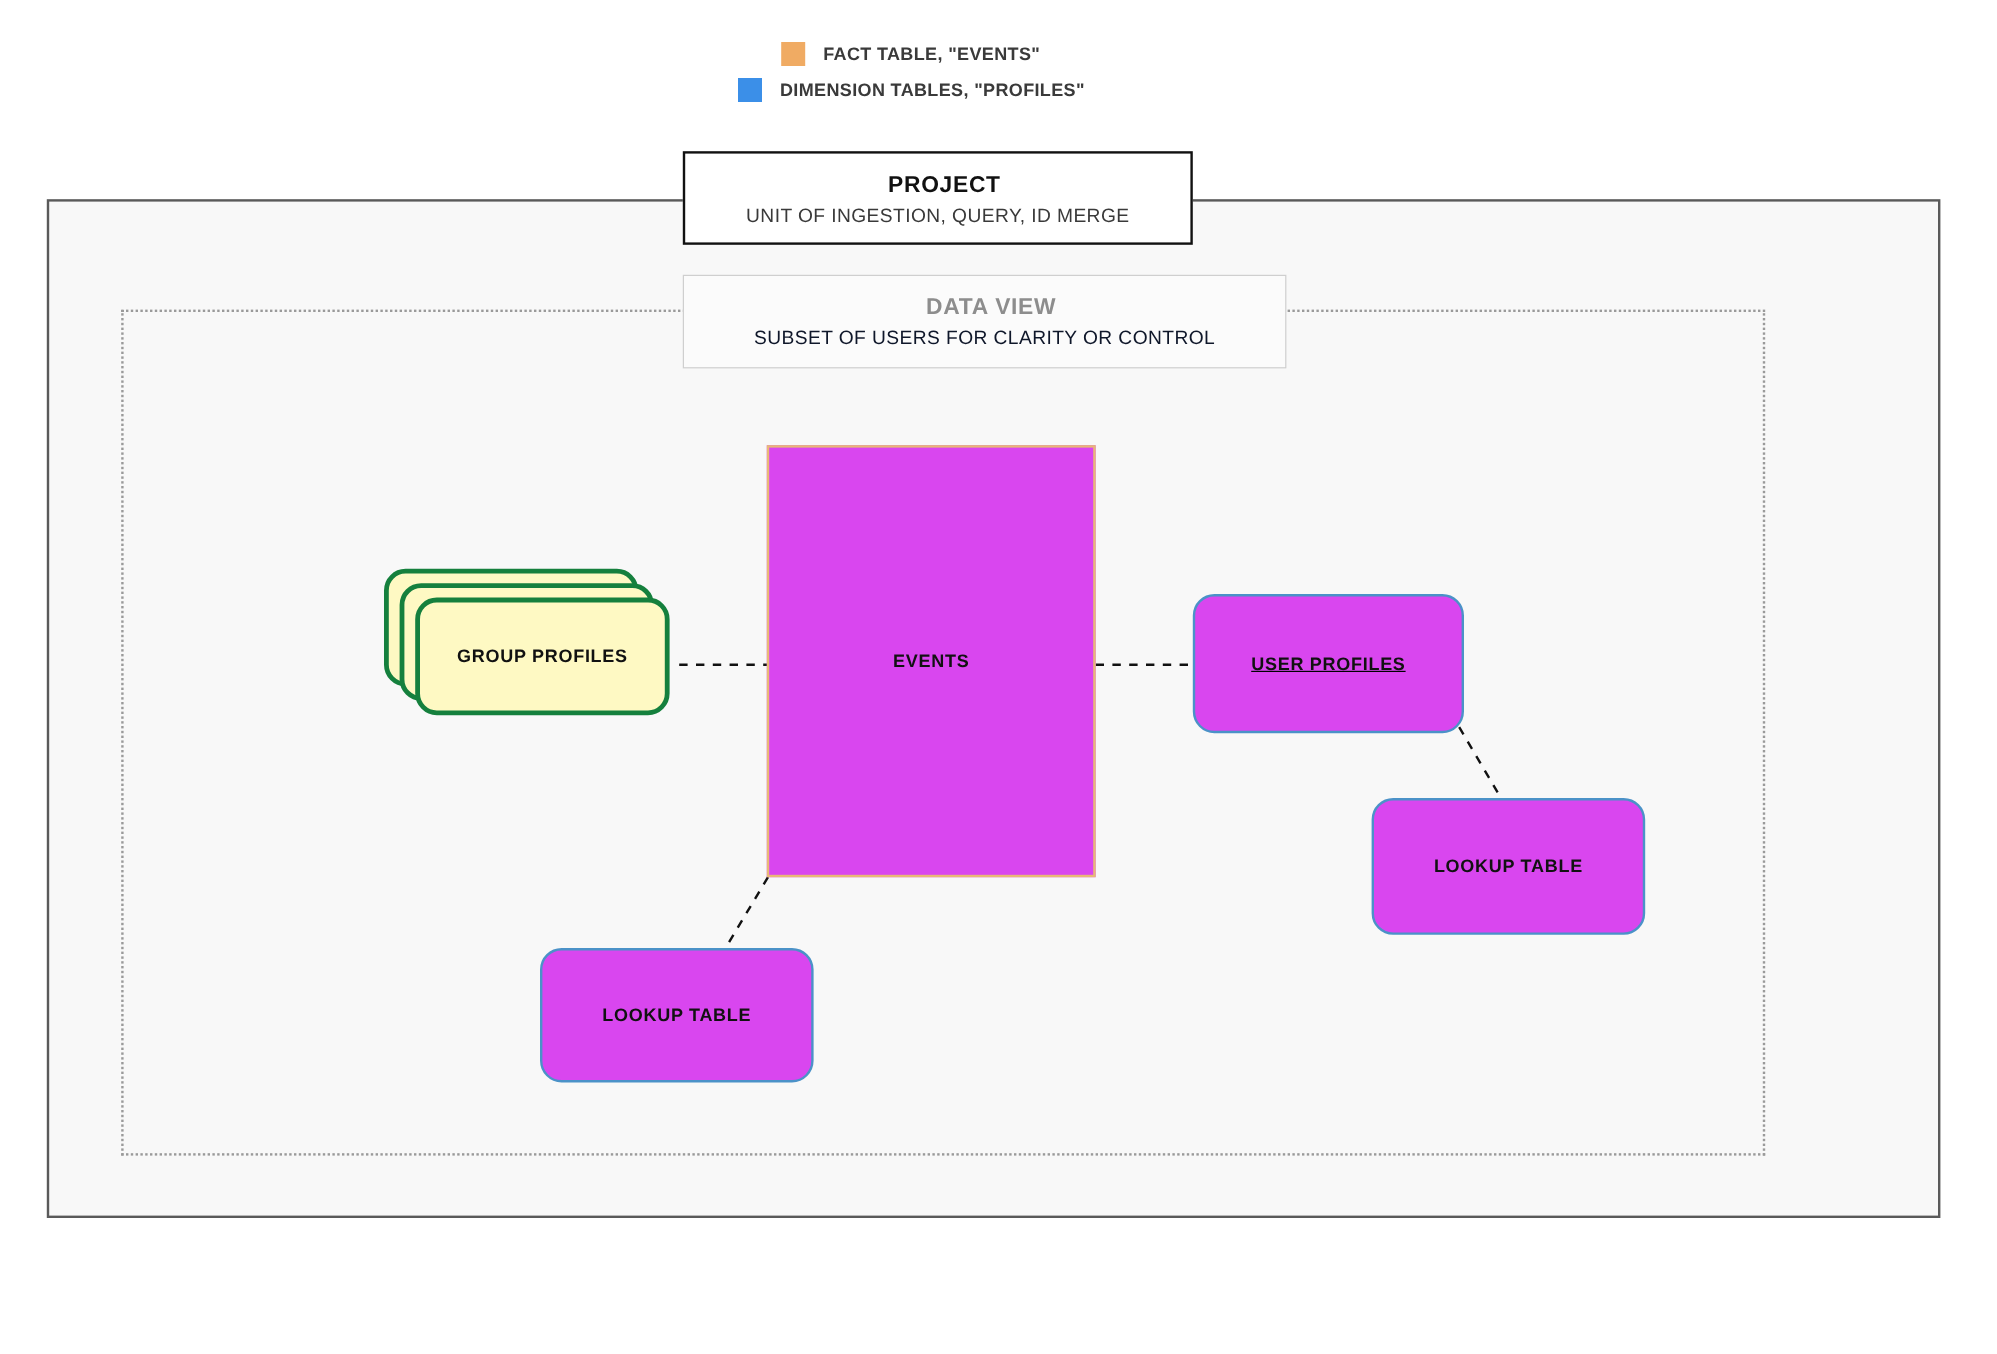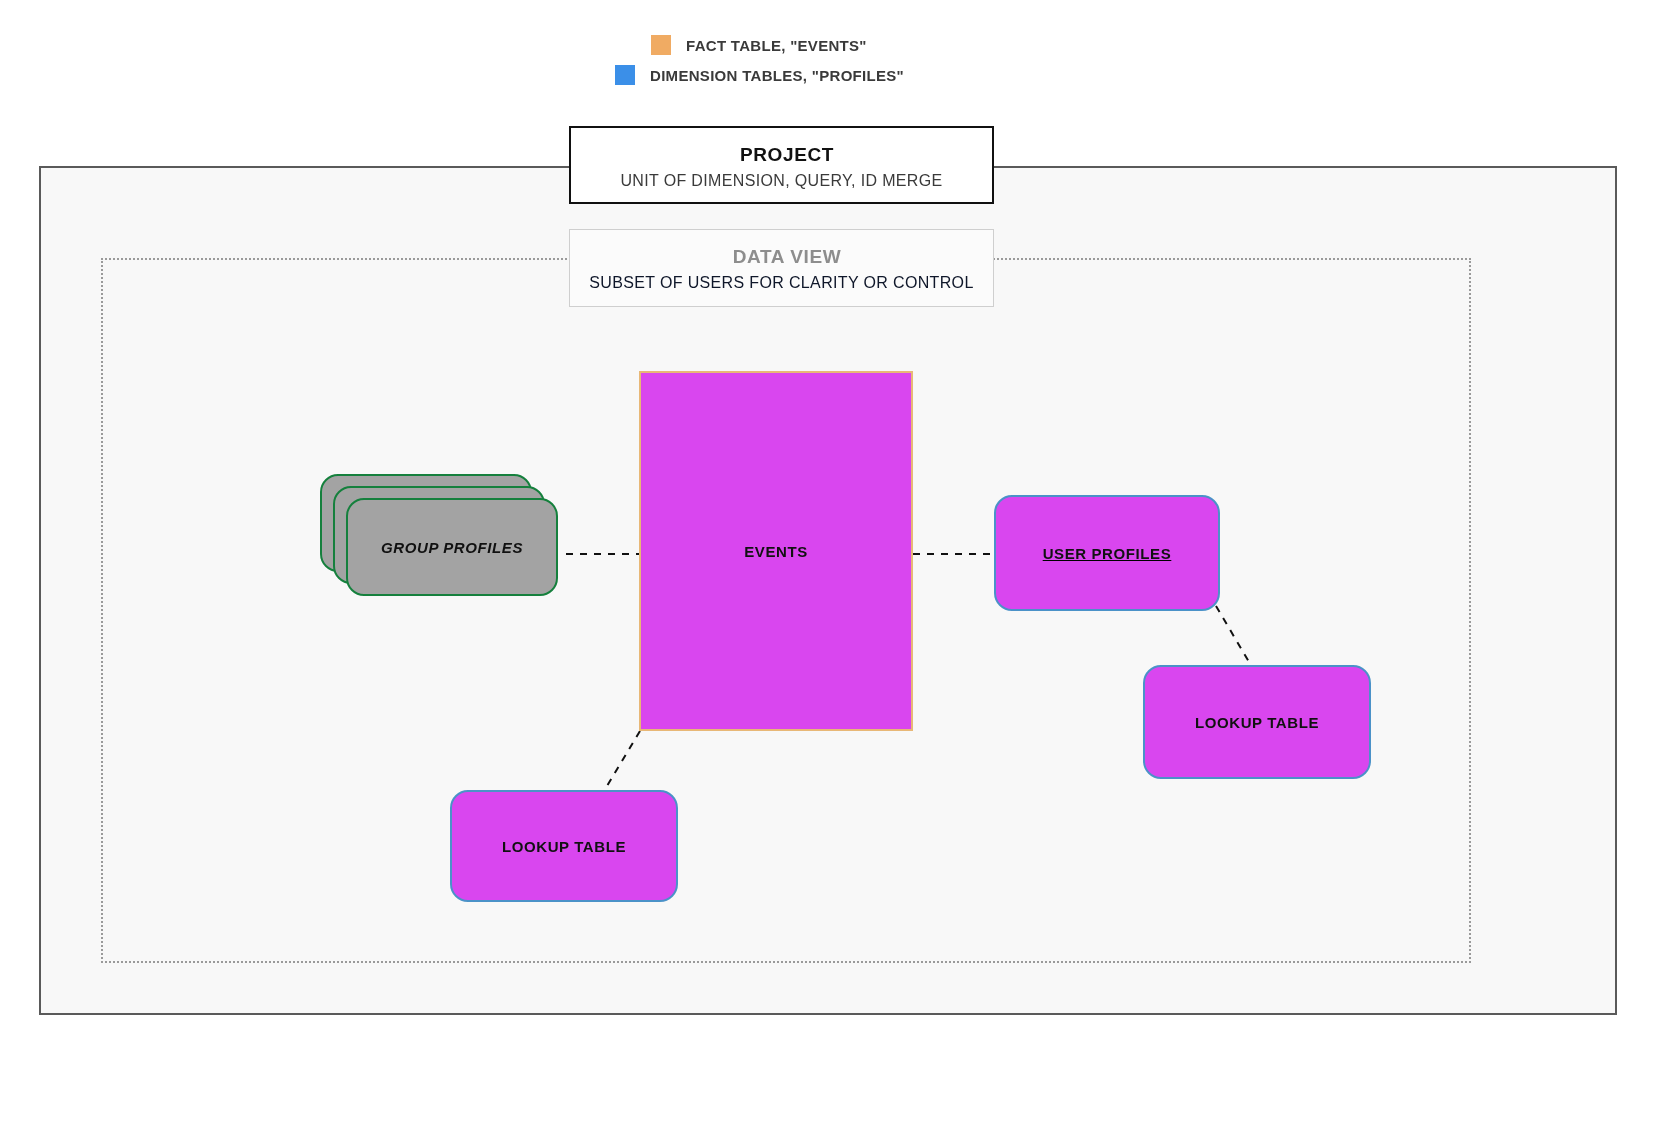--- a/index.html
+++ b/index.html
@@ -79,21 +79,21 @@
     left: 569px;
     top: 126px;
     width: 425px;
     height: 78px;
     border: 2px solid #111111;
     padding-top: 14px;
   }
   #dataview-card {
     left: 569px;
     top: 229px;
-    width: 425px;
+    width: 503px;
     height: 78px;
     border: 1px solid #cfcfcf;
     background: #fbfbfb;
     padding-top: 14px;
   }
   .card-title {
     font-size: 19px;
     font-weight: bold;
     letter-spacing: 0.6px;
     color: #111111;
@@ -146,26 +146,25 @@
   #group-profiles-stack {
     position: absolute;
     left: 320px;
     top: 474px;
     width: 250px;
     height: 135px;
   }
   .stack-card {
     position: absolute;
     box-sizing: border-box;
-    background: #a3a3a3;
-    border: 2px solid #15803d;
+    background: #fef9c3;
+    border: 4px solid #15803d;
     border-radius: 18px;
     width: 212px;
     height: 98px;
-    font-style: italic;
   }
   .stack-card.s0 { left: 0px;  top: 0px;  }
   .stack-card.s1 { left: 13px; top: 12px; }
   .stack-card.s2 {
     left: 26px; top: 24px;
     width: 212px; height: 98px;
     display: flex; align-items: center; justify-content: center;
   }
 
   #user-profiles-box {
@@ -218,21 +217,21 @@
 
 <svg id="connectors" viewBox="0 0 1664 1128" xmlns="http://www.w3.org/2000/svg">
   <line x1="566" y1="554" x2="641" y2="554" stroke="#111111" stroke-width="2" stroke-dasharray="7 7"></line>
   <line x1="913" y1="554" x2="995" y2="554" stroke="#111111" stroke-width="2" stroke-dasharray="7 7"></line>
   <line x1="640" y1="731" x2="604" y2="791" stroke="#111111" stroke-width="2" stroke-dasharray="7 7"></line>
   <line x1="1216" y1="606" x2="1252" y2="667" stroke="#111111" stroke-width="2" stroke-dasharray="7 7"></line>
 </svg>
 
 <div class="header-card" id="project-card">
   <div class="card-title">PROJECT</div>
-  <div class="card-sub">UNIT OF DIMENSION, QUERY, ID MERGE</div>
+  <div class="card-sub">UNIT OF INGESTION, QUERY, ID MERGE</div>
 </div>
 
 <div class="header-card" id="dataview-card">
   <div class="card-title">DATA VIEW</div>
   <div class="card-sub">SUBSET OF USERS FOR CLARITY OR CONTROL</div>
 </div>
 
 <div class="node" id="events-box">
   <span class="node-label">EVENTS</span>
 </div>

